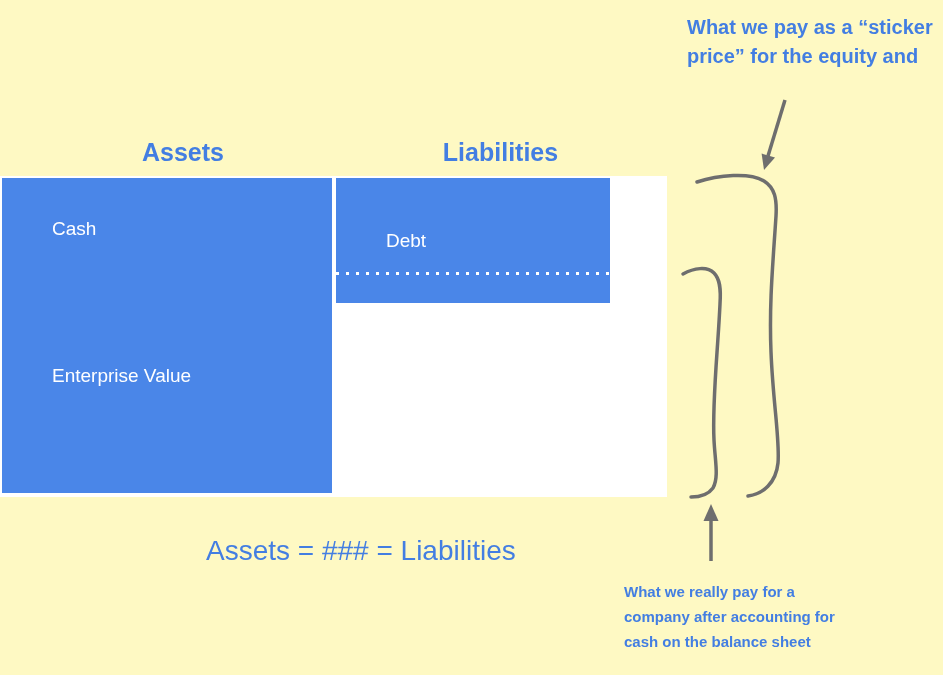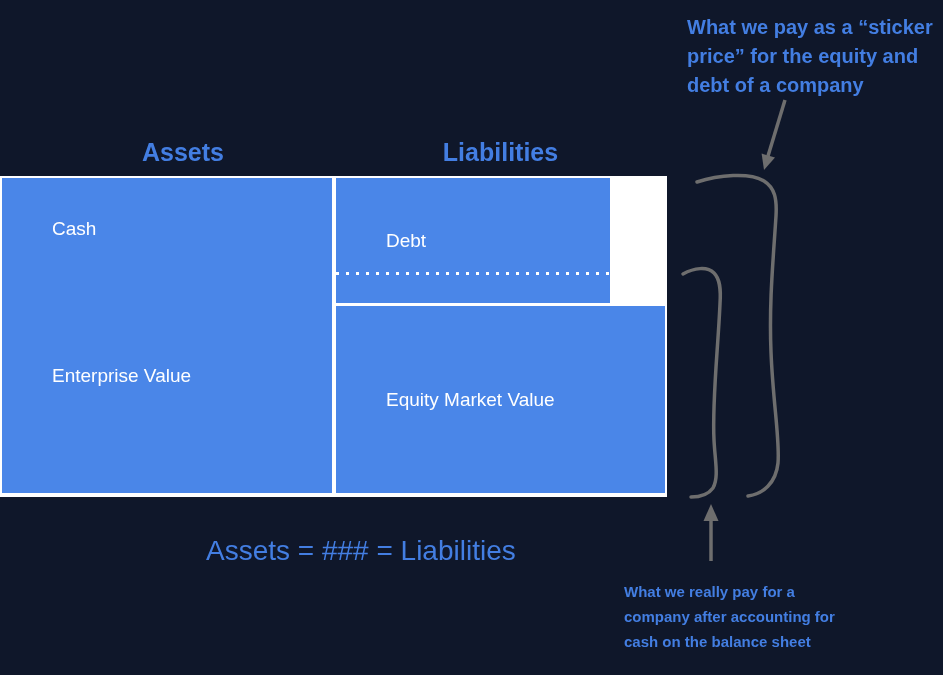--- a/index.html
+++ b/index.html
@@ -1,20 +1,20 @@
 <!DOCTYPE html>
 <html><head>
 <meta charset="utf-8">
 <style>
   html, body { margin: 0; padding: 0; background: #000; }
   .stage {
     position: relative;
     width: 943px;
     height: 675px;
-    background: #0f172a;
+    background: #fef9c3;
     font-family: "Liberation Sans", sans-serif;
     overflow: hidden;
   }
 
   
   .col-header {
     position: absolute;
     top: 138px;
     font-size: 25px;
     font-weight: bold;
@@ -97,39 +97,35 @@
   }
 </style>
 </head>
 <body>
 
 <div class="stage">
 
   <div class="annotation sticker">
     <div>What we pay as a “sticker</div>
     <div>price” for the equity and</div>
-    <div>debt of a company</div>
   </div>
 
   <div class="col-header assets">Assets</div>
   <div class="col-header liabilities">Liabilities</div>
 
   <div class="bs-table">
     <div class="cell cash">
       <span>Cash</span>
     </div>
     <div class="cell ev">
       <span>Enterprise Value</span>
     </div>
     <div class="cell debt">
       <span>Debt</span>
       <div class="dotted-sep"></div>
-    </div>
-    <div class="cell equity">
-      <span>Equity Market Value</span>
     </div>
   </div>
 
   <div class="equation">Assets = ### = Liabilities</div>
 
   <div class="annotation realpay">
     <div>What we really pay for a</div>
     <div>company after accounting for</div>
     <div>cash on the balance sheet</div>
   </div>

